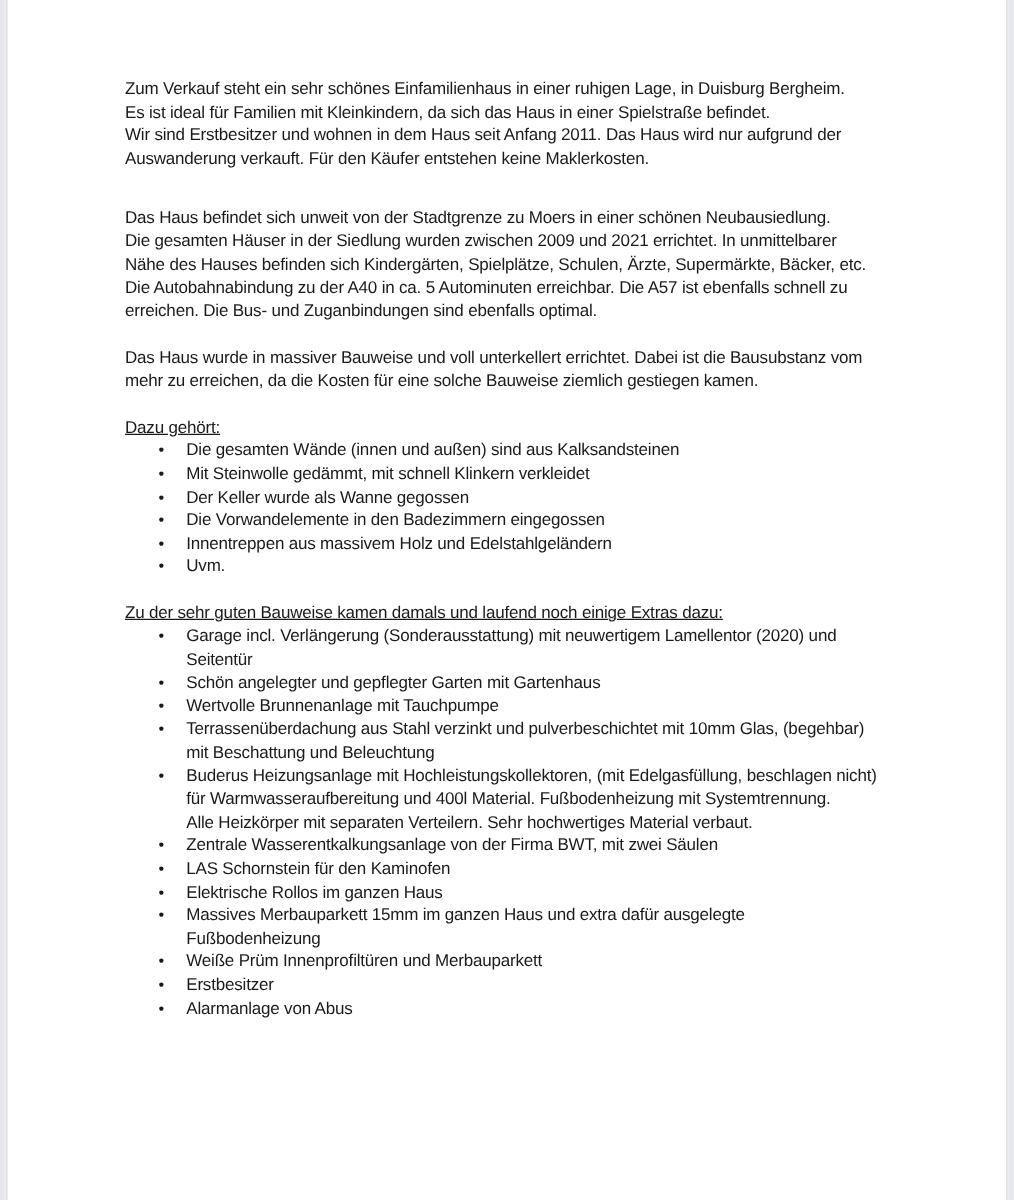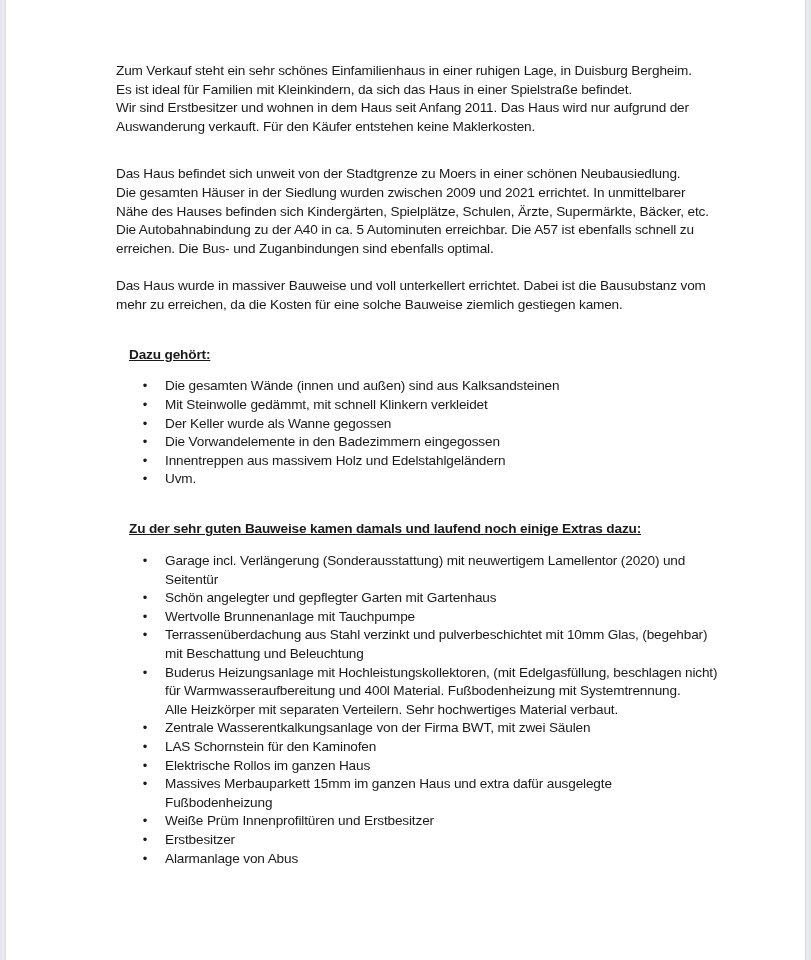--- a/index.html
+++ b/index.html
@@ -20,34 +20,34 @@
       background: linear-gradient(to right, #e4e4ec, #ececf2);
       border-right: 1px solid #d8d8e0;
     }
     .edge-right {
       position: absolute; right: 0; top: 0; width: 5px; height: 960px;
       background: linear-gradient(to left, #e4e4ec, #ececf2);
       border-left: 1px solid #d8d8e0;
     }
     .page {
       position: absolute;
-      left: 116px;
+      left: 100px;
       top: 62px;
       width: 620px;
       font-size: 13.6px;
       line-height: 18.6px;
       letter-spacing: -0.15px;
     }
     .para { margin: 0; }
     .para .line { display: block; white-space: nowrap; }
     .gap-large { height: 29px; }
     .gap { height: 18.6px; }
     .heading {
-      margin: 13px;
-      font-weight: bold;
+      margin: 0;
+      font-weight: normal;
       text-decoration: underline;
       white-space: nowrap;
     }
     ul.bullets {
       list-style: none;
       margin: 0;
       padding: 0;
     }
     ul.bullets li {
       position: relative;
@@ -138,21 +138,21 @@
       <span class="line">LAS Schornstein für den Kaminofen</span>
     </span></li>
     <li><span class="dot">•</span><span class="text">
       <span class="line">Elektrische Rollos im ganzen Haus</span>
     </span></li>
     <li><span class="dot">•</span><span class="text">
       <span class="line">Massives Merbauparkett 15mm im ganzen Haus und extra dafür ausgelegte</span>
       <span class="line">Fußbodenheizung</span>
     </span></li>
     <li><span class="dot">•</span><span class="text">
-      <span class="line">Weiße Prüm Innenprofiltüren und Erstbesitzer</span>
+      <span class="line">Weiße Prüm Innenprofiltüren und Merbauparkett</span>
     </span></li>
     <li><span class="dot">•</span><span class="text">
       <span class="line">Erstbesitzer</span>
     </span></li>
     <li><span class="dot">•</span><span class="text">
       <span class="line">Alarmanlage von Abus</span>
     </span></li>
   </ul>
 
 </div>

